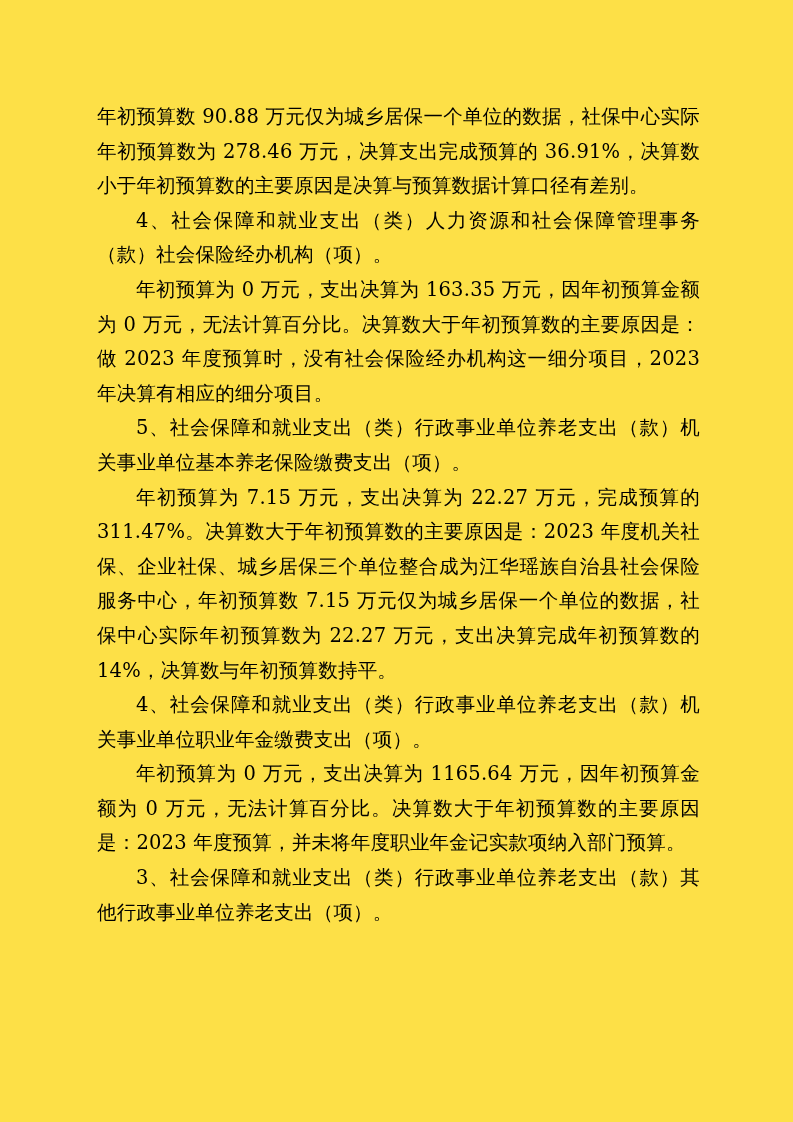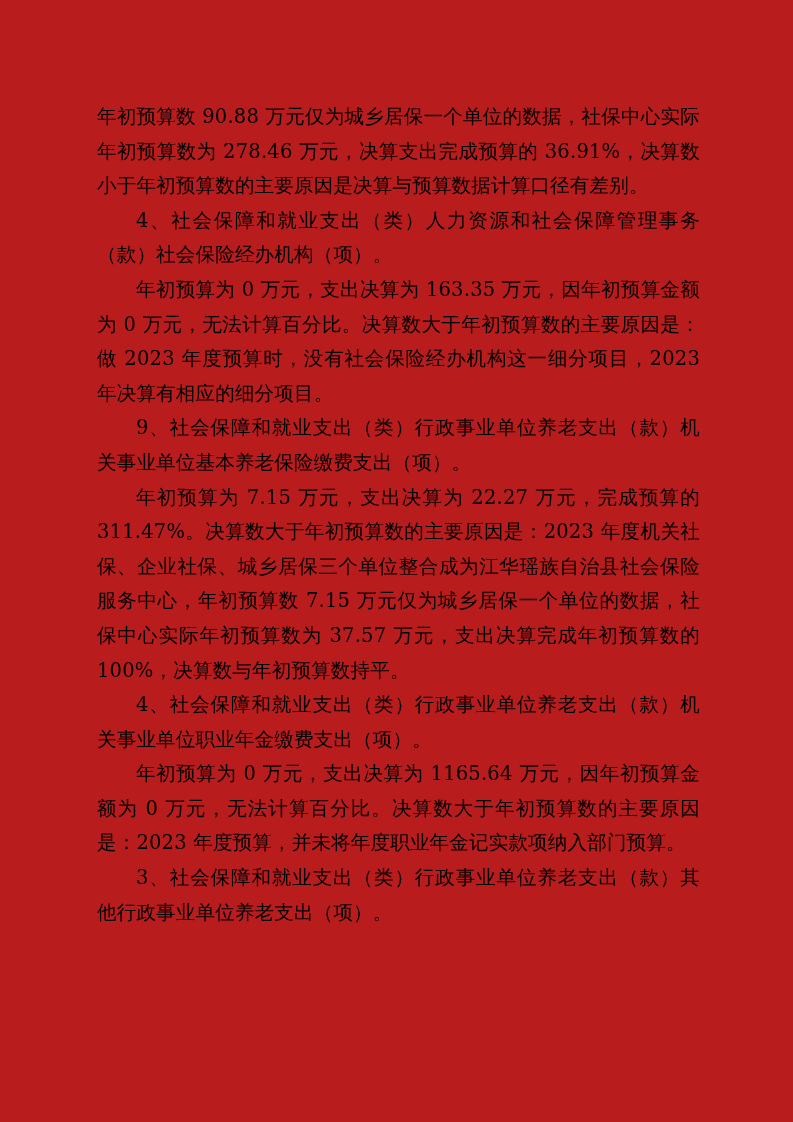--- a/index.html
+++ b/index.html
@@ -10,21 +10,21 @@
   body {
     width: 793px;
     height: 1122px;
     font-family: "DejaVu Serif", "Liberation Serif", serif;
     color: #000000;
   }
   .page {
     box-sizing: border-box;
     width: 793px;
     height: 1122px;
-    background: #b91c1c;
+    background: #fde047;
     padding: 100px 93px 0 97px;
     overflow: hidden;
   }
   .para {
     margin: 0;
     font-size: 19.5px;
     line-height: 34.6px;
     text-align: justify;
     text-justify: inter-ideograph;
     text-indent: 2em;
@@ -34,18 +34,18 @@
     text-indent: 0;
   }
 </style>
 </head>
 <body>
 
 <div class="page">
   <p class="para no-indent">年初预算数 90.88 万元仅为城乡居保一个单位的数据，社保中心实际年初预算数为 278.46 万元，决算支出完成预算的 36.91%，决算数小于年初预算数的主要原因是决算与预算数据计算口径有差别。</p>
   <p class="para">4、社会保障和就业支出（类）人力资源和社会保障管理事务（款）社会保险经办机构（项）。</p>
   <p class="para">年初预算为 0 万元，支出决算为 163.35 万元，因年初预算金额为 0 万元，无法计算百分比。决算数大于年初预算数的主要原因是：做 2023 年度预算时，没有社会保险经办机构这一细分项目，2023 年决算有相应的细分项目。</p>
-  <p class="para">9、社会保障和就业支出（类）行政事业单位养老支出（款）机关事业单位基本养老保险缴费支出（项）。</p>
-  <p class="para">年初预算为 7.15 万元，支出决算为 22.27 万元，完成预算的 311.47%。决算数大于年初预算数的主要原因是：2023 年度机关社保、企业社保、城乡居保三个单位整合成为江华瑶族自治县社会保险服务中心，年初预算数 7.15 万元仅为城乡居保一个单位的数据，社保中心实际年初预算数为 37.57 万元，支出决算完成年初预算数的 100%，决算数与年初预算数持平。</p>
+  <p class="para">5、社会保障和就业支出（类）行政事业单位养老支出（款）机关事业单位基本养老保险缴费支出（项）。</p>
+  <p class="para">年初预算为 7.15 万元，支出决算为 22.27 万元，完成预算的 311.47%。决算数大于年初预算数的主要原因是：2023 年度机关社保、企业社保、城乡居保三个单位整合成为江华瑶族自治县社会保险服务中心，年初预算数 7.15 万元仅为城乡居保一个单位的数据，社保中心实际年初预算数为 22.27 万元，支出决算完成年初预算数的 14%，决算数与年初预算数持平。</p>
   <p class="para">4、社会保障和就业支出（类）行政事业单位养老支出（款）机关事业单位职业年金缴费支出（项）。</p>
   <p class="para">年初预算为 0 万元，支出决算为 1165.64 万元，因年初预算金额为 0 万元，无法计算百分比。决算数大于年初预算数的主要原因是：2023 年度预算，并未将年度职业年金记实款项纳入部门预算。</p>
   <p class="para">3、社会保障和就业支出（类）行政事业单位养老支出（款）其他行政事业单位养老支出（项）。</p>
 </div>
 
 </body></html>

